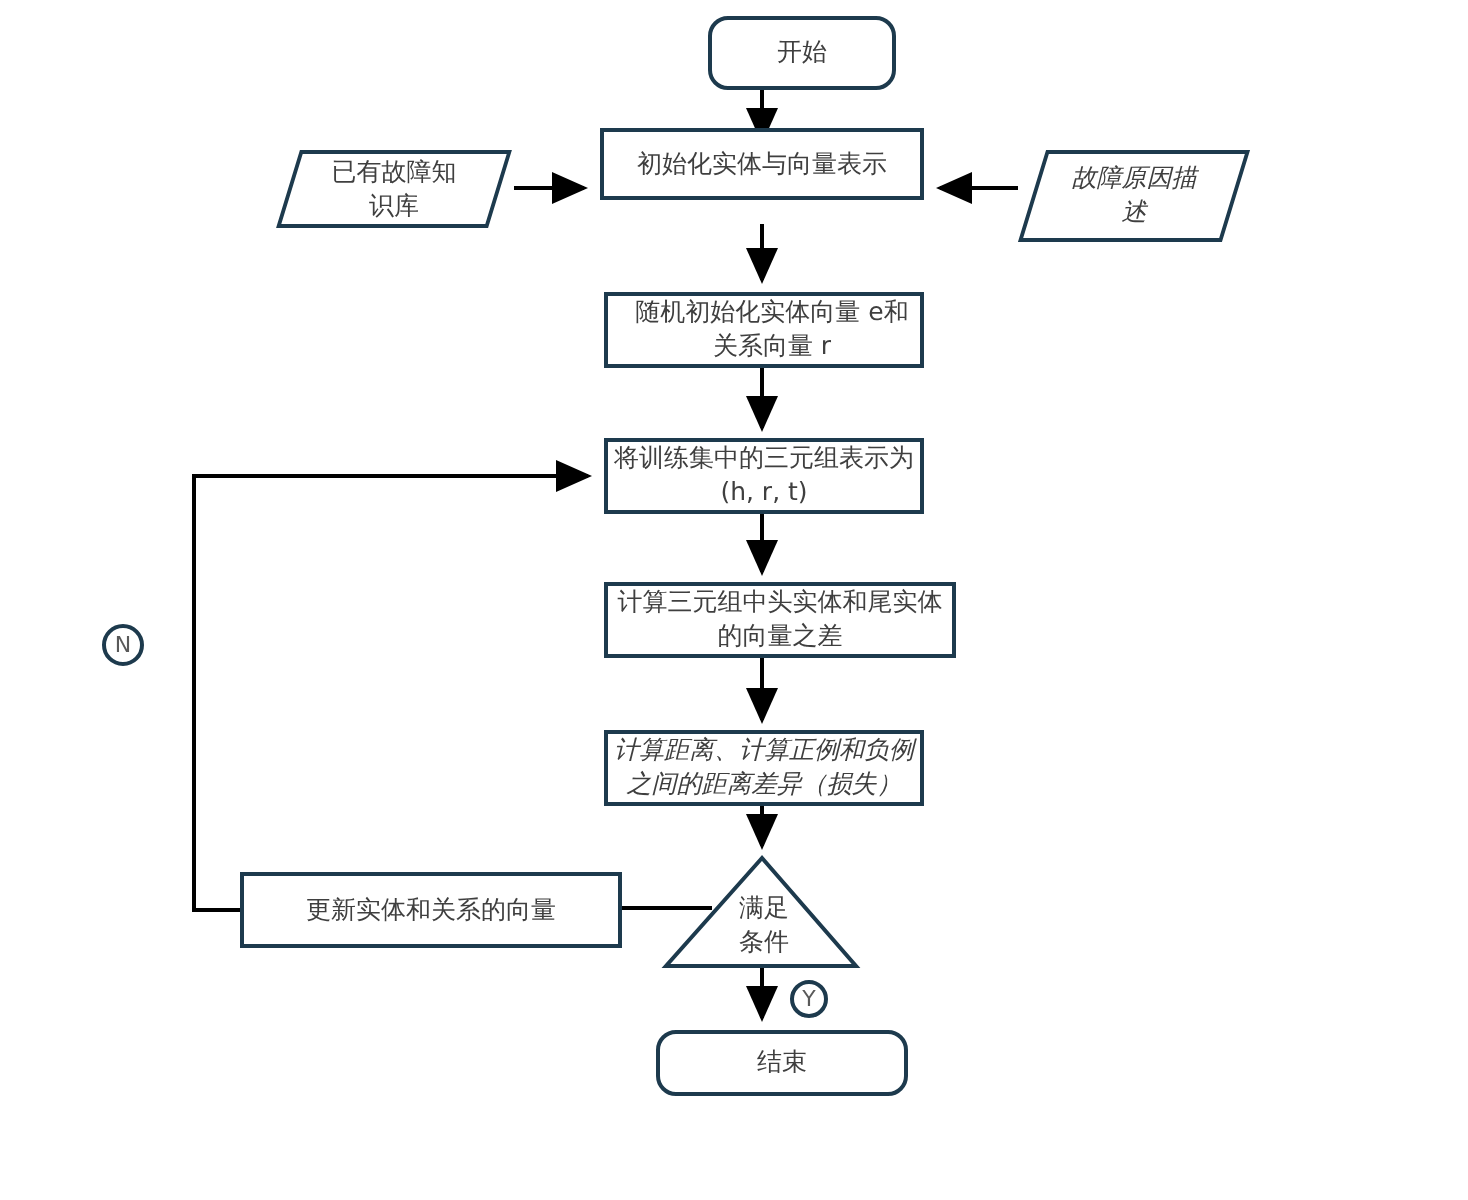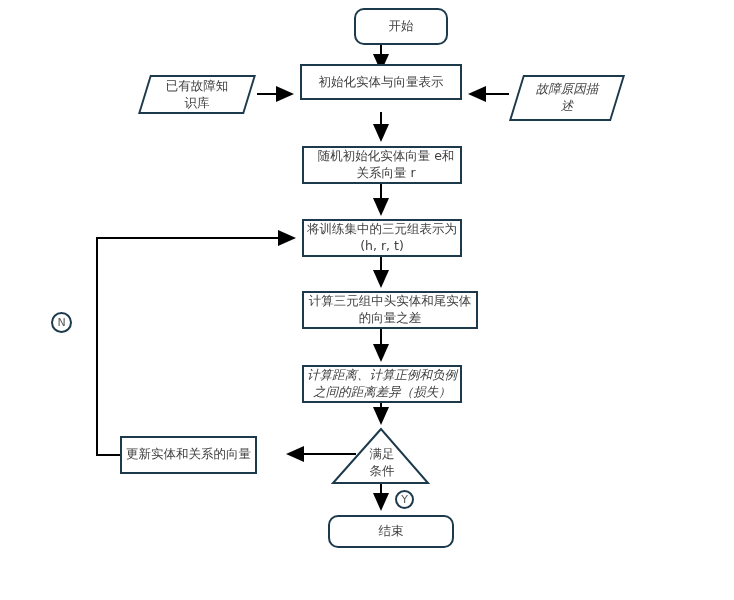--- a/index.html
+++ b/index.html
@@ -149,21 +149,21 @@
   <div class="node rect" style="left:302px; top:291px; width:176px; height:38px;">
     <span>计算三元组中头实体和尾实体的向量之差</span>
   </div>
 
   <div class="node rect" style="left:302px; top:365px; width:160px; height:38px;font-style:italic;">
     <span>计算距离、计算正例和负例之间的距离差异（损失）</span>
   </div>
 
   <div class="decision-label">满足条件</div>
 
-  <div class="node rect" style="left:120px; top:436px; width:137px; height:38px;font-family:Liberation Mono, monospace;">
+  <div class="node rect" style="left:120px; top:436px; width:191px; height:38px;">
     <span>更新实体和关系的向量</span>
   </div>
 
   <div class="node rounded" style="left:328px; top:515px; width:126px; height:33px;">
     <span>结束</span>
   </div>
 
   <div class="branch-circle branch-yes">
     <span>Y</span>
   </div>

